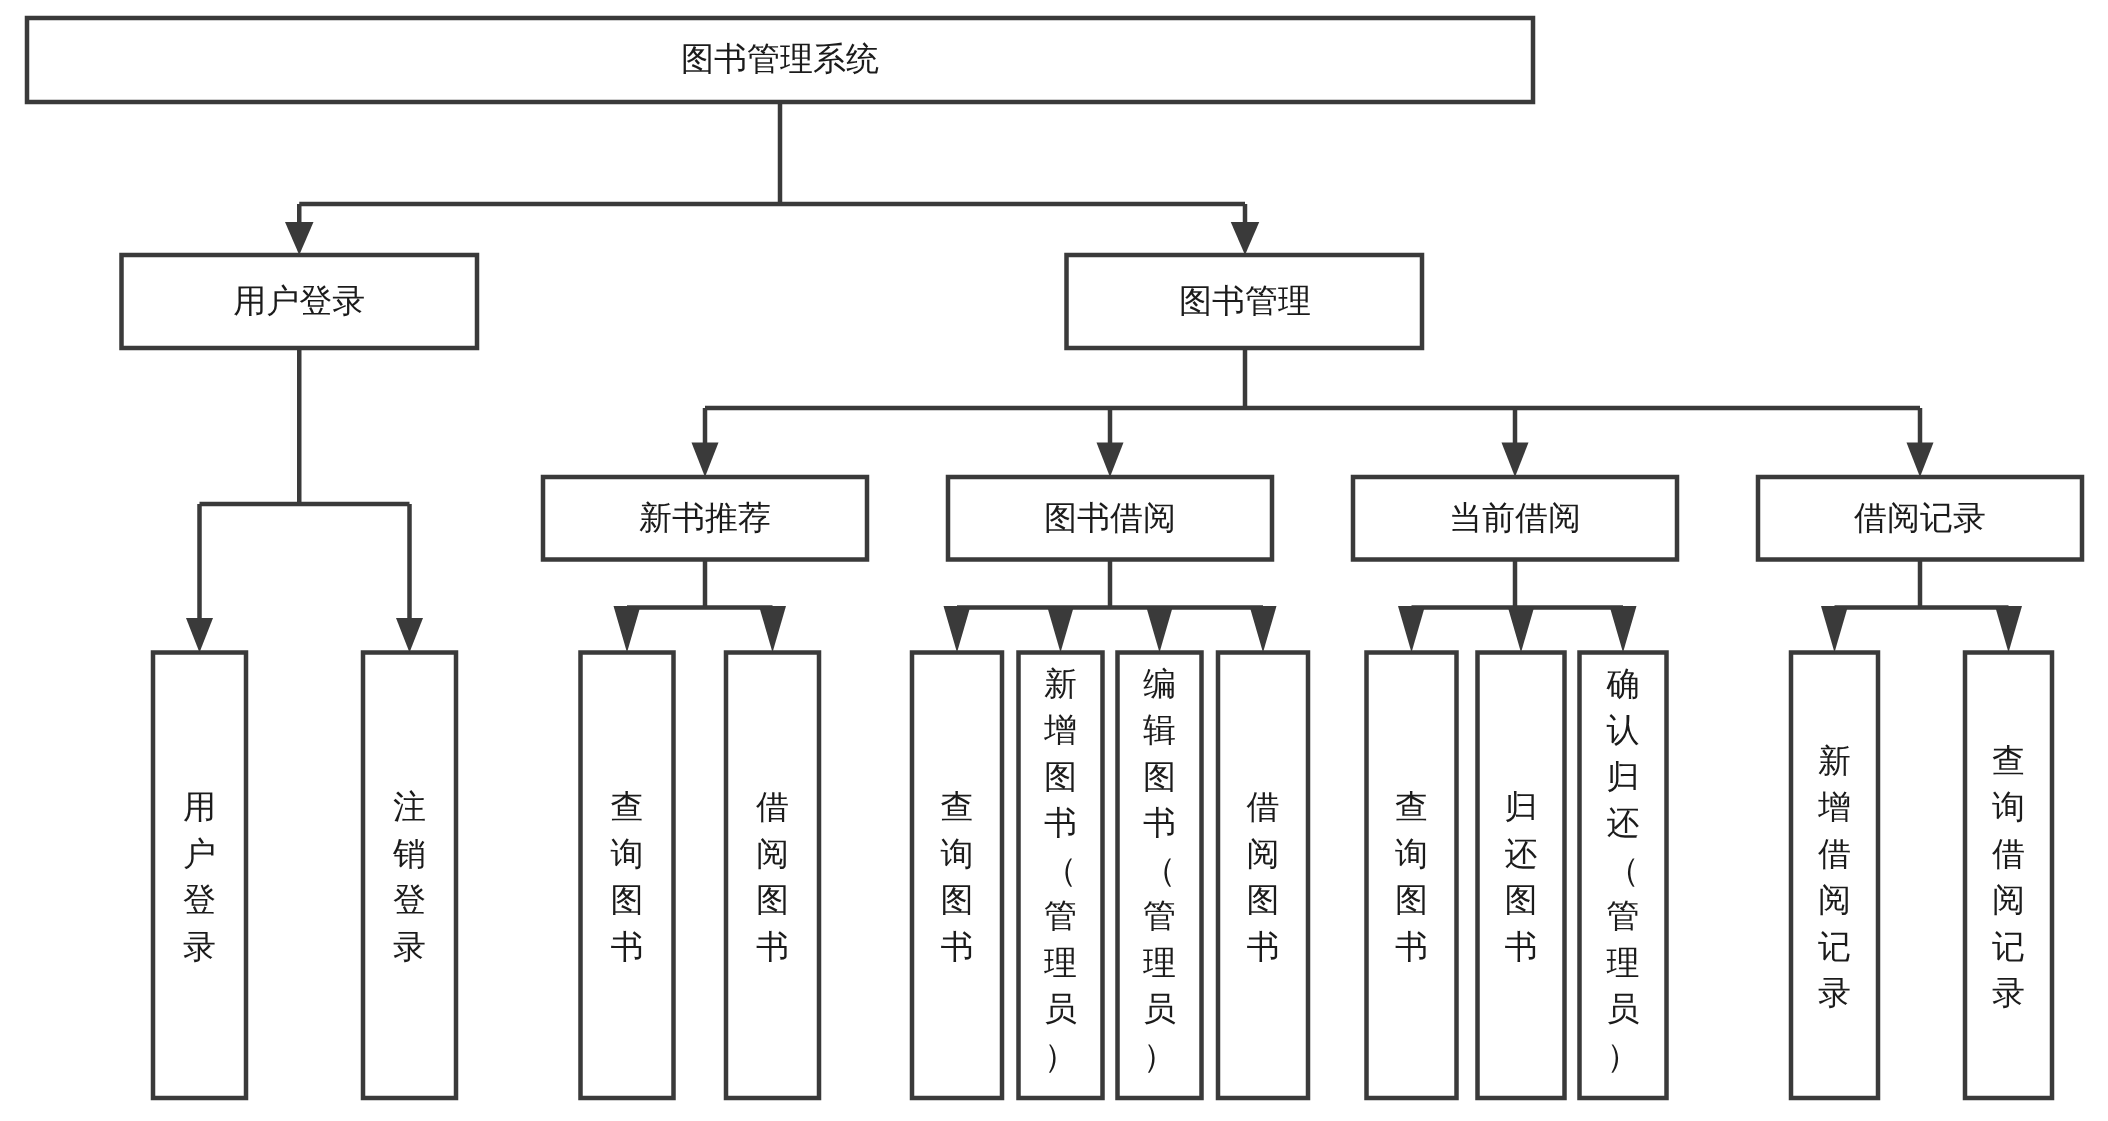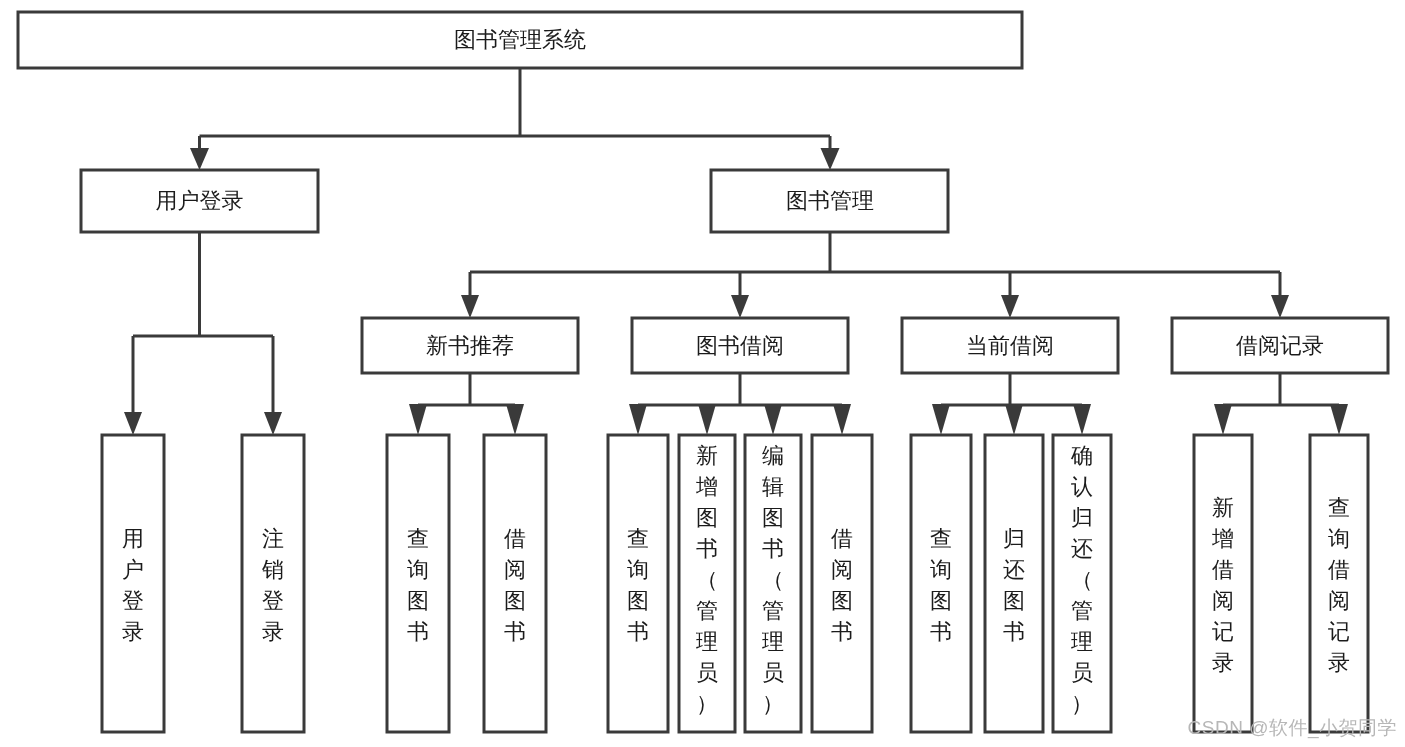--- a/index.html
+++ b/index.html
@@ -214,14 +214,13 @@
     <g>
       <rect class="node-box" x="1194" y="435" width="58" height="297"></rect>
       <text class="node-label-v vtext" x="1223"><tspan x="1223" y="514.5">新</tspan><tspan x="1223" y="545.5">增</tspan><tspan x="1223" y="576.5">借</tspan><tspan x="1223" y="607.5">阅</tspan><tspan x="1223" y="638.5">记</tspan><tspan x="1223" y="669.5">录</tspan></text>
     </g>
     <g>
       <rect class="node-box" x="1310" y="435" width="58" height="297"></rect>
       <text class="node-label-v vtext" x="1339"><tspan x="1339" y="514.5">查</tspan><tspan x="1339" y="545.5">询</tspan><tspan x="1339" y="576.5">借</tspan><tspan x="1339" y="607.5">阅</tspan><tspan x="1339" y="638.5">记</tspan><tspan x="1339" y="669.5">录</tspan></text>
     </g>
   </svg>
 
-  <div class="watermark-text">CSDN @软件_小贺同学</div>
 </div>
 
 </body></html>

